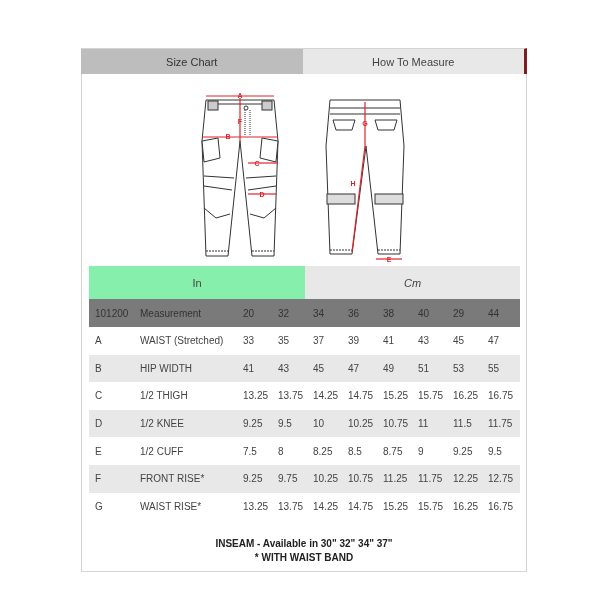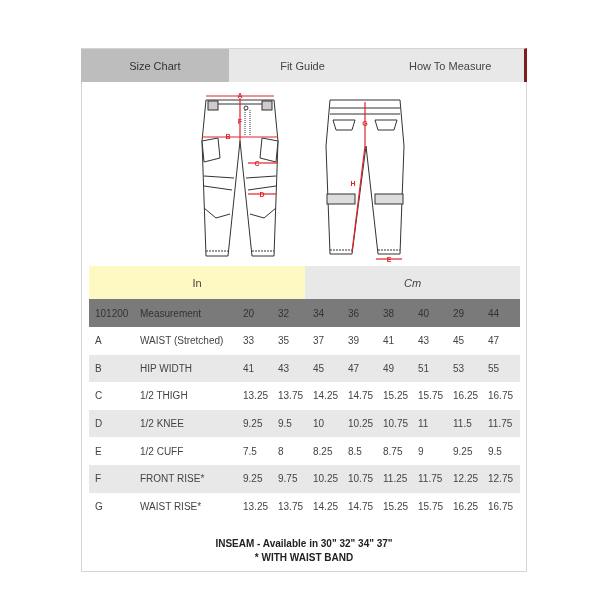--- a/index.html
+++ b/index.html
@@ -1,44 +1,43 @@
 <!DOCTYPE html>
 <html><head>
 <meta charset="utf-8">
 <style>
   html, body { margin:0; padding:0; background:#ffffff; }
   body { width:608px; height:608px; position:relative; font-family:"Liberation Sans", sans-serif; color:#333; }
   .frame { position:absolute; left:81px; top:48px; width:446px; height:524px; border:1px solid #d4d4d4; border-top:none; box-sizing:border-box; background:#fff; }
-  .tabs { position:absolute; left:81px; top:48px; width:446px; height:34px; display:flex; }
+  .tabs { position:absolute; left:81px; top:48px; width:446px; height:26px; display:flex; }
   .tab { flex:1; display:flex; align-items:center; justify-content:center; font-size:11px; color:#444; background:#e8e8e8; border-top:1px solid #d4d4d4; cursor:pointer; }
   .tab.active { background:#bdbdbd; color:#333; }
   .tab:last-child { border-right:3px solid #7f1d1d; }
   .diagram { position:absolute; left:190px; top:86px; width:230px; height:178px; }
   .table-wrap { position:absolute; left:89px; top:266px; width:431px; }
   .units { display:flex; height:33px; }
   .unit { display:flex; align-items:center; justify-content:center; font-size:11px; color:#444; cursor:pointer; }
-  .unit.in { width:216px; background:#fef9c3; }
+  .unit.in { width:216px; background:#86efac; }
   .unit.cm { flex:1; background:#e8e8e8;font-style:italic; }
   table { border-collapse:collapse; width:431px; table-layout:fixed; font-size:10px; }
   th, td { text-align:left; padding:0 0 0 6px; height:27.6px; white-space:nowrap; }
   thead tr { background:#7a7a7a; color:#333; }
   thead th { font-weight:normal; height:28px; }
   tbody tr:nth-child(even) { background:#e8e8e8; }
   tbody tr:nth-child(odd) { background:#ffffff; }
   td { color:#444; }
   .notes { position:absolute; left:81px; top:537px; width:446px; text-align:center; font-size:10px; font-weight:bold; color:#222; line-height:14px; }
 </style>
 </head>
 <body>
 
 <div class="frame"></div>
 
 <div class="tabs">
   <div class="tab active">Size Chart</div>
-  <div class="tab">Fit Guide</div>
   <div class="tab">How To Measure</div>
 </div>
 
 <svg class="diagram" viewBox="0 0 230 178" xmlns="http://www.w3.org/2000/svg">
   <g fill="#fff" stroke="#333" stroke-width="1">
     <path d="M16 14 L84 14 L88 55 L84 170 L62 170 L50 55 L38 170 L16 170 L12 55 Z"></path>
     <path d="M18 18 L82 18"></path>
     <rect x="18" y="15" width="10" height="9" fill="#ccc"></rect>
     <rect x="72" y="15" width="10" height="9" fill="#ccc"></rect>
     <path d="M12 55 L28 52 L30 72 L14 76 Z"></path>

